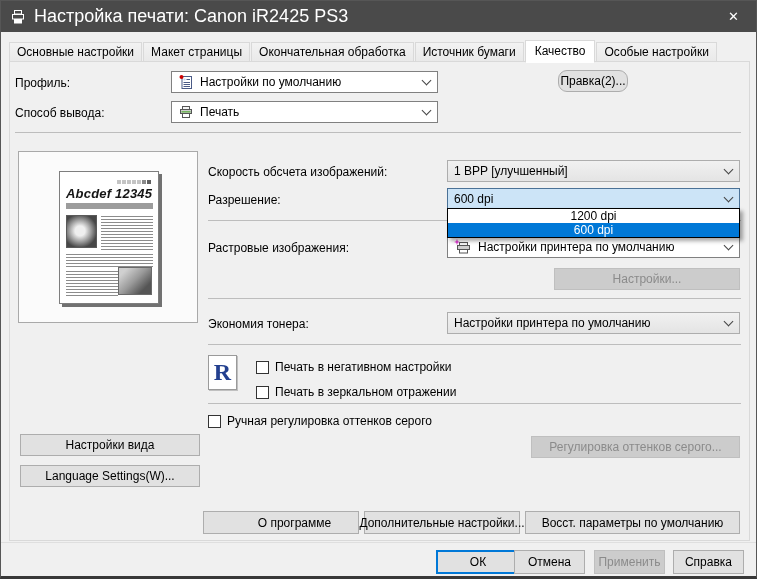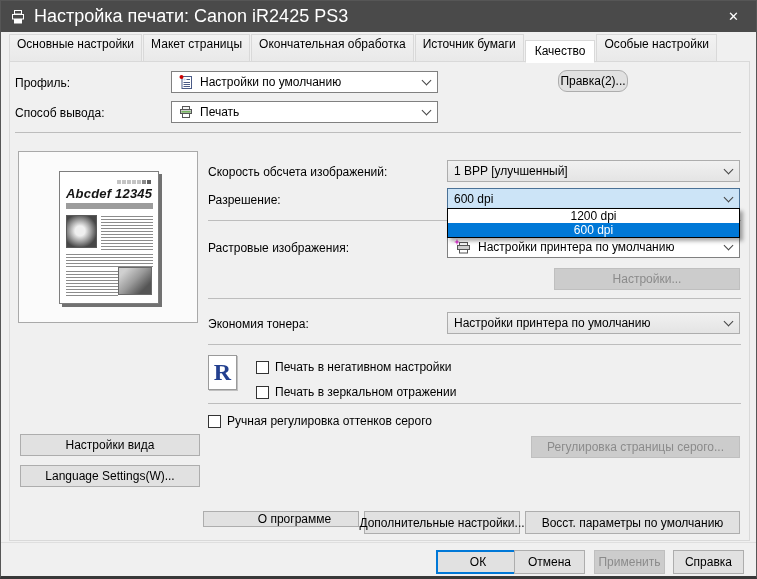--- a/index.html
+++ b/index.html
@@ -12,21 +12,21 @@
     font-size:12px;color:#000;overflow:hidden;
   }
   
   .titlebar{position:absolute;left:0;top:0;right:0;height:31px;background:#4a4a4a;display:flex;align-items:center;}
   .titlebar .appicon{margin:0 8px 0 9px;display:flex;align-items:center;}
   .titlebar .title{color:#fff;font-size:18px;}
   .closebtn{position:absolute;right:0;top:0;width:45px;height:31px;color:#fff;display:flex;align-items:center;justify-content:center;font-size:13px;}
   
   .tabbar{position:absolute;left:8px;top:39px;display:flex;align-items:flex-end;height:22px;z-index:3;}
   .tab{
-    height:28px;padding:2px 7px 14px;background:linear-gradient(#f2f2f2,#e9e9e9);
+    height:20px;padding:2px 7px 14px;background:linear-gradient(#f2f2f2,#e9e9e9);
     border:1px solid #d9d9d9;margin-right:1px;white-space:nowrap;
   }
   .tab.active{
     height:23px;background:#fff;border-bottom:1px solid #fff;
     padding:3px 9px 3px;position:relative;top:1px;z-index:4;
   }
   .pane{position:absolute;left:8px;top:60px;width:741px;height:480px;border:1px solid #d9d9d9;background:#f0f0f0;}
   
   .lbl{position:absolute;white-space:nowrap;}
   .sep{position:absolute;height:1px;background:#bdbdbd;}
@@ -204,26 +204,26 @@
     <span class="cb"></span>
     <span>Печать в зеркальном отражении</span>
   </div>
 
   <div class="sep" style="left:207px;top:402px;width:533px;"></div>
 
   <div class="cbrow" style="left:207px;top:413px;">
     <span class="cb"></span>
     <span>Ручная регулировка оттенков серого</span>
   </div>
-  <div class="btn disabled" style="left:530px;top:435px;width:209px;height:22px;">Регулировка страницы серого...</div>
+  <div class="btn disabled" style="left:530px;top:435px;width:209px;height:22px;">Регулировка оттенков серого...</div>
 
   <div class="btn" style="left:19px;top:433px;width:180px;height:22px;">Настройки вида</div>
   <div class="btn" style="left:19px;top:464px;width:180px;height:22px;">Language Settings(W)...</div>
 
-  <div class="btn" style="left:202px;top:510px;width:156px;height:16px;padding-left:27px;">О программе</div>
+  <div class="btn" style="left:202px;top:510px;width:156px;height:23px;padding-left:27px;">О программе</div>
   <div class="btn" style="left:363px;top:510px;width:156px;height:23px;">Дополнительные настройки...</div>
   <div class="btn" style="left:524px;top:510px;width:215px;height:23px;">Восст. параметры по умолчанию</div>
 
   <div class="footer-sep"></div>
   <div class="btn default" style="left:435px;top:549px;width:84px;height:24px;">ОК</div>
   <div class="btn" style="left:513px;top:549px;width:71px;height:24px;">Отмена</div>
   <div class="btn disabled" style="left:593px;top:549px;width:71px;height:24px;">Применить</div>
   <div class="btn" style="left:672px;top:549px;width:71px;height:24px;text-align:center;">Справка</div>
 
 </div>

